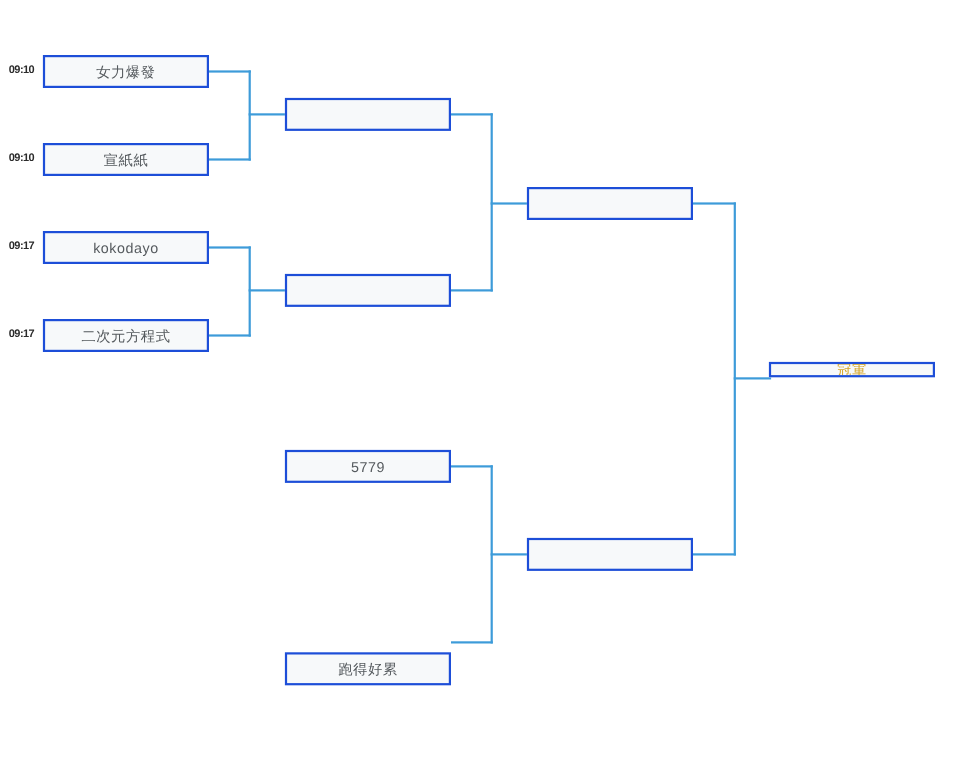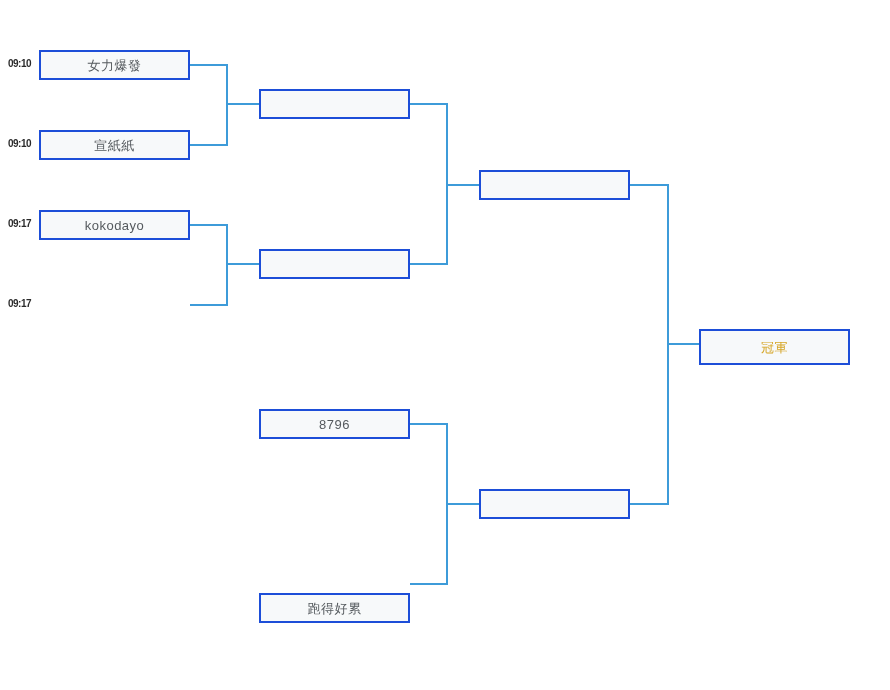--- a/index.html
+++ b/index.html
@@ -69,20 +69,23 @@
 
   <div class="slot" style="left:39px; top:50px; width:151px; height:30px;">
     <span class="slot-label">女力爆發</span>
   </div>
   <div class="slot" style="left:39px; top:210px; width:151px; height:30px;">
     <span class="slot-label">kokodayo</span>
   </div>
   <div class="slot" style="left:39px; top:130px; width:151px; height:30px;">
     <span class="slot-label">宣紙紙</span>
   </div>
+  <div class="slot" style="left:39px; top:290px; width:151px; height:30px;">
+    <span class="slot-label">二次元方程式</span>
+  </div>
 
   <div class="conn conn-h" style="left:190px; top:64px;  width:38px;"></div>
   <div class="conn conn-h" style="left:190px; top:144px; width:38px;"></div>
   <div class="conn conn-v" style="left:226px; top:64px;  height:82px;"></div>
   <div class="conn conn-h" style="left:226px; top:103px; width:35px;"></div>
 
   <div class="conn conn-h" style="left:190px; top:224px; width:38px;"></div>
   <div class="conn conn-h" style="left:190px; top:304px; width:38px;"></div>
   <div class="conn conn-v" style="left:226px; top:224px; height:82px;"></div>
   <div class="conn conn-h" style="left:226px; top:263px; width:35px;"></div>
@@ -93,21 +96,21 @@
   <div class="slot" style="left:259px; top:249px; width:151px; height:30px;">
     <span class="slot-label"></span>
   </div>
 
   <div class="conn conn-h" style="left:410px; top:103px; width:38px;"></div>
   <div class="conn conn-h" style="left:410px; top:263px; width:38px;"></div>
   <div class="conn conn-v" style="left:446px; top:103px; height:162px;"></div>
   <div class="conn conn-h" style="left:446px; top:184px; width:35px;"></div>
 
   <div class="slot" style="left:259px; top:409px; width:151px; height:30px;">
-    <span class="slot-label">8796</span>
+    <span class="slot-label">5779</span>
   </div>
   <div class="slot" style="left:259px; top:569px; width:151px; height:30px;margin-top:24px;">
     <span class="slot-label">跑得好累</span>
   </div>
 
   <div class="conn conn-h" style="left:410px; top:423px; width:38px;"></div>
   <div class="conn conn-h" style="left:410px; top:583px; width:38px;"></div>
   <div class="conn conn-v" style="left:446px; top:423px; height:162px;"></div>
   <div class="conn conn-h" style="left:446px; top:503px; width:35px;"></div>
 
@@ -116,17 +119,17 @@
   </div>
   <div class="slot" style="left:479px; top:489px; width:151px; height:30px;">
     <span class="slot-label"></span>
   </div>
 
   <div class="conn conn-h" style="left:630px; top:184px; width:39px;"></div>
   <div class="conn conn-h" style="left:630px; top:503px; width:39px;"></div>
   <div class="conn conn-v" style="left:667px; top:184px; height:321px;"></div>
   <div class="conn conn-h" style="left:667px; top:343px; width:34px;"></div>
 
-  <div class="slot champion" style="left:699px; top:329px; width:151px; height:36px;">
+  <div class="slot champion" style="left:699px; top:329px; width:151px; height:14px;">
     <span class="slot-label">冠軍</span>
   </div>
 
 </div>
 
 </body></html>

